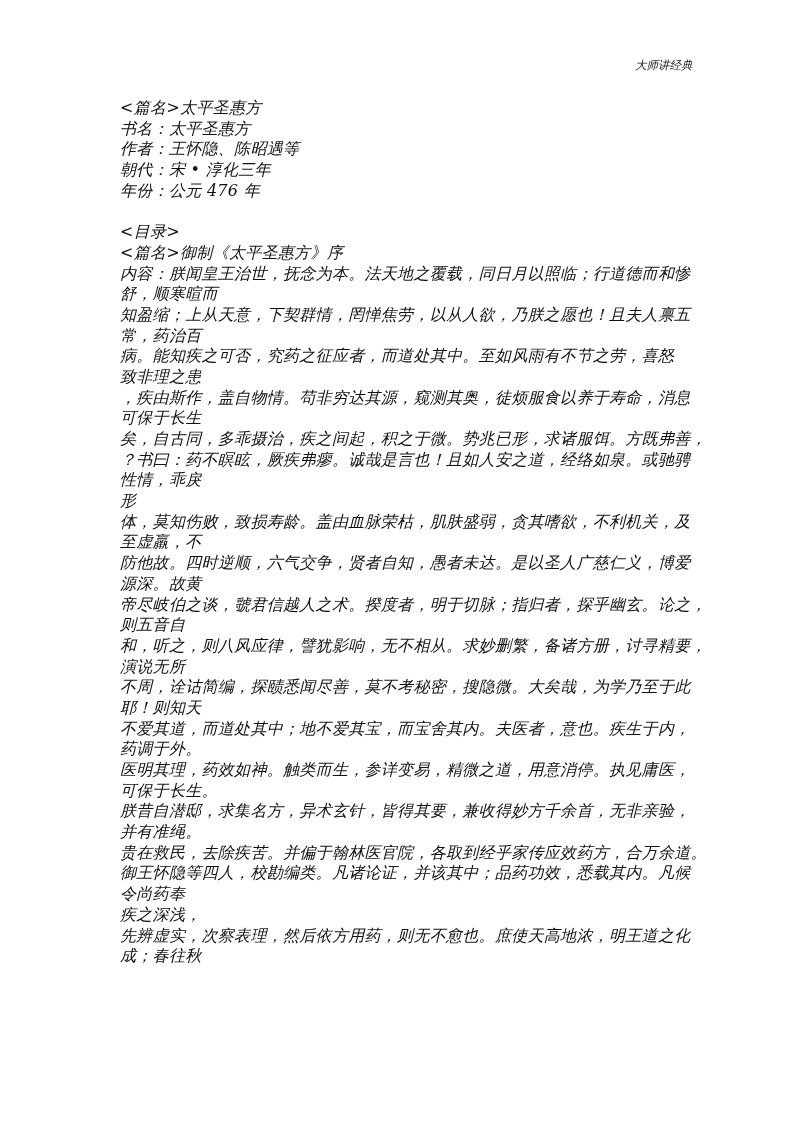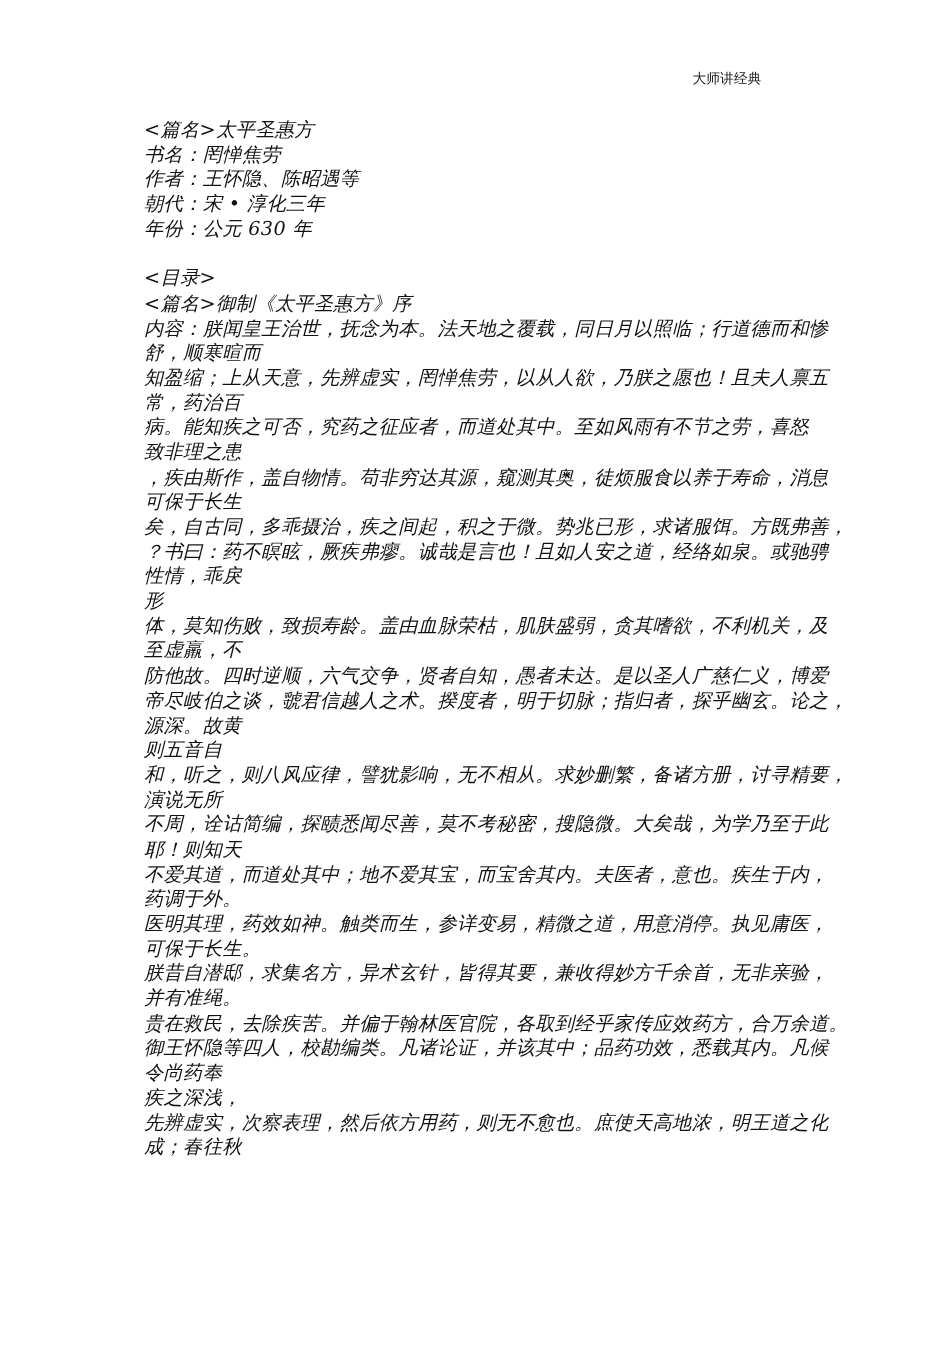--- a/index.html
+++ b/index.html
@@ -1,54 +1,54 @@
 <!DOCTYPE html>
 <html><head>
 <meta charset="utf-8">
 <style>
   html, body { margin: 0; padding: 0; background: #ffffff; }
   body { width: 793px; height: 1122px; position: relative; overflow: hidden;
          font-family: "DejaVu Serif", "Liberation Serif", serif; color: #111; }
-  .header { position: absolute; top: 58px; left: 577px; font-size: 11.5px; color: #222; white-space: nowrap; }
+  .header { position: absolute; top: 58px; left: 635px; font-size: 11.5px; color: #222; white-space: nowrap; font-style: italic; }
   .content { position: absolute; top: 98px; left: 120px; width: 560px; }
   .line { font-size: 16px; line-height: 20.7px; height: 20.7px; white-space: nowrap; letter-spacing: 0.3px; font-style: italic; }
   .blank { height: 20.7px; }
 </style>
 </head>
 <body>
 
 <div class="header">大师讲经典</div>
 
 <div class="content">
   <div class="line">&lt;篇名&gt;太平圣惠方</div>
-  <div class="line">书名：罔惮焦劳</div>
+  <div class="line">书名：太平圣惠方</div>
   <div class="line">作者：王怀隐、陈昭遇等</div>
   <div class="line">朝代：宋 • 淳化三年</div>
-  <div class="line">年份：公元 630 年</div>
+  <div class="line">年份：公元 476 年</div>
   <div class="blank"></div>
   <div class="line">&lt;目录&gt;</div>
   <div class="line">&lt;篇名&gt;御制《太平圣惠方》序</div>
   <div id="body-lines">
     <div class="line">内容：朕闻皇王治世，抚念为本。法天地之覆载，同日月以照临；行道德而和惨</div>
     <div class="line">舒，顺寒暄而</div>
-    <div class="line">知盈缩；上从天意，先辨虚实，罔惮焦劳，以从人欲，乃朕之愿也！且夫人禀五</div>
+    <div class="line">知盈缩；上从天意，下契群情，罔惮焦劳，以从人欲，乃朕之愿也！且夫人禀五</div>
     <div class="line">常，药治百</div>
     <div class="line">病。能知疾之可否，究药之征应者，而道处其中。至如风雨有不节之劳，喜怒</div>
     <div class="line">致非理之患</div>
     <div class="line">，疾由斯作，盖自物情。苟非穷达其源，窥测其奥，徒烦服食以养于寿命，消息</div>
     <div class="line">可保于长生</div>
     <div class="line">矣，自古同，多乖摄治，疾之间起，积之于微。势兆已形，求诸服饵。方既弗善，</div>
     <div class="line">？书曰：药不瞑眩，厥疾弗瘳。诚哉是言也！且如人安之道，经络如泉。或驰骋</div>
     <div class="line">性情，乖戾</div>
     <div class="line">形</div>
     <div class="line">体，莫知伤败，致损寿龄。盖由血脉荣枯，肌肤盛弱，贪其嗜欲，不利机关，及</div>
     <div class="line">至虚羸，不</div>
     <div class="line">防他故。四时逆顺，六气交争，贤者自知，愚者未达。是以圣人广慈仁义，博爱</div>
+    <div class="line">源深。故黄</div>
     <div class="line">帝尽岐伯之谈，虢君信越人之术。揆度者，明于切脉；指归者，探乎幽玄。论之，</div>
-    <div class="line">源深。故黄</div>
     <div class="line">则五音自</div>
     <div class="line">和，听之，则八风应律，譬犹影响，无不相从。求妙删繁，备诸方册，讨寻精要，</div>
     <div class="line">演说无所</div>
     <div class="line">不周，诠诂简编，探赜悉闻尽善，莫不考秘密，搜隐微。大矣哉，为学乃至于此</div>
     <div class="line">耶！则知天</div>
     <div class="line">不爱其道，而道处其中；地不爱其宝，而宝舍其内。夫医者，意也。疾生于内，</div>
     <div class="line">药调于外。</div>
     <div class="line">医明其理，药效如神。触类而生，参详变易，精微之道，用意消停。执见庸医，</div>
     <div class="line">可保于长生。</div>
     <div class="line">朕昔自潜邸，求集名方，异术玄针，皆得其要，兼收得妙方千余首，无非亲验，</div>

